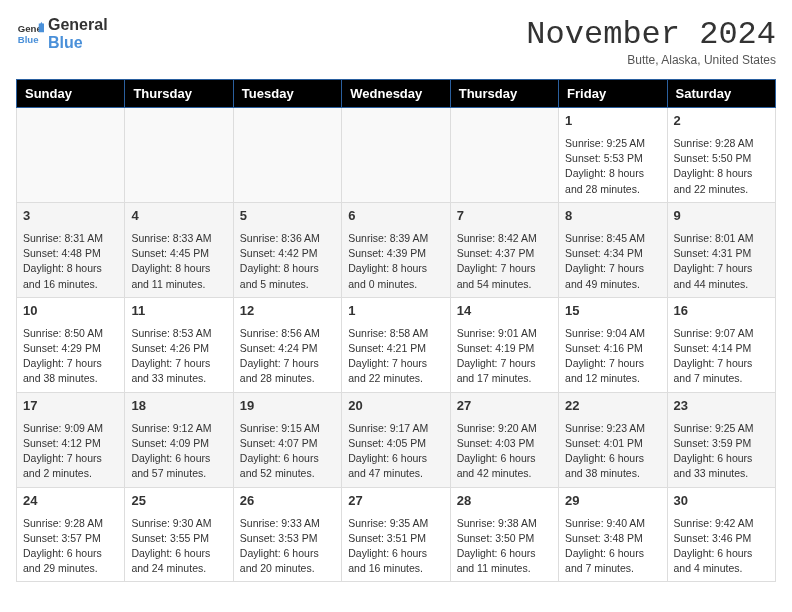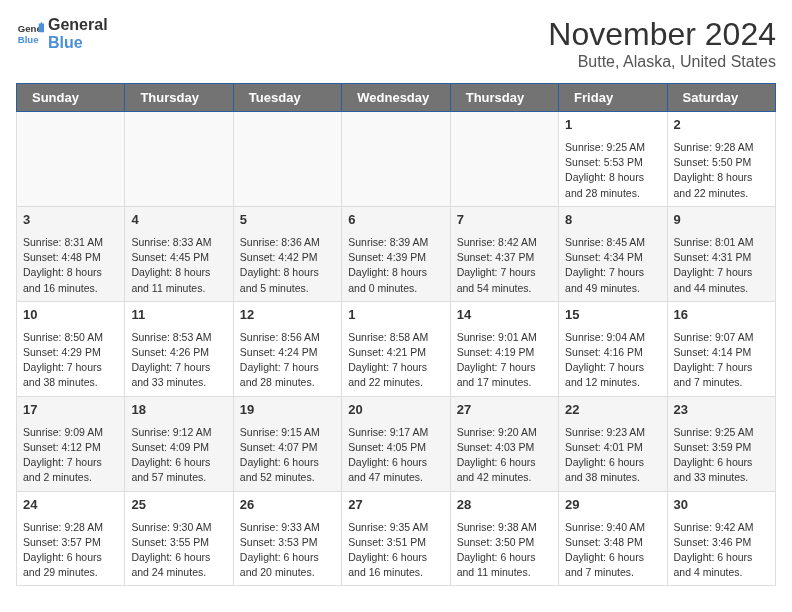--- a/index.html
+++ b/index.html
@@ -25,35 +25,36 @@
       width: 28px;
       height: 28px;
     }
     .title-block {
       text-align: right;
     }
     .title-block h1 {
       font-size: 32px;
       font-weight: normal;
       color: #333;
+      font-family: Liberation Mono, monospace;
     }
     .title-block h2 {
-      font-size: 16px;
+      font-size: 12px;
       font-weight: normal;
       color: #555;
     }
     .calendar {
       width: 100%;
       border-collapse: collapse;
     }
     .calendar thead tr th {
-      background-color: #737373;
+      background-color: #000000;
       color: #fff;
       text-align: left;
-      padding: 6px 15px;
+      padding: 6px 8px;
       font-size: 13px;
       font-weight: bold;
       border: 1px solid #2a5f9e;
     }
     .calendar tbody tr td {
       border: 1px solid #ddd;
       vertical-align: top;
       padding: 5px 6px;
       width: 108px;
       min-height: 80px;

